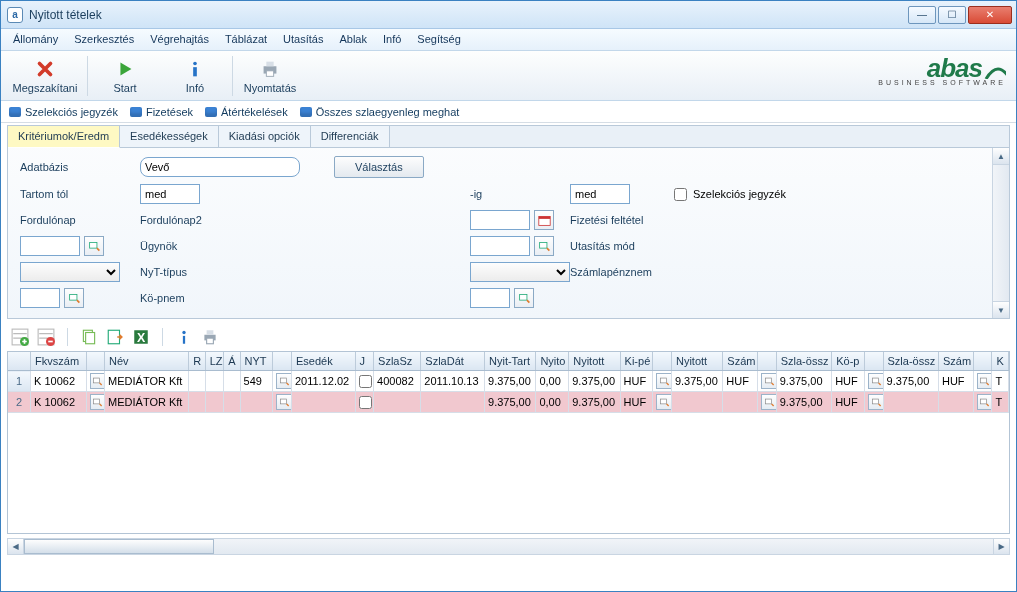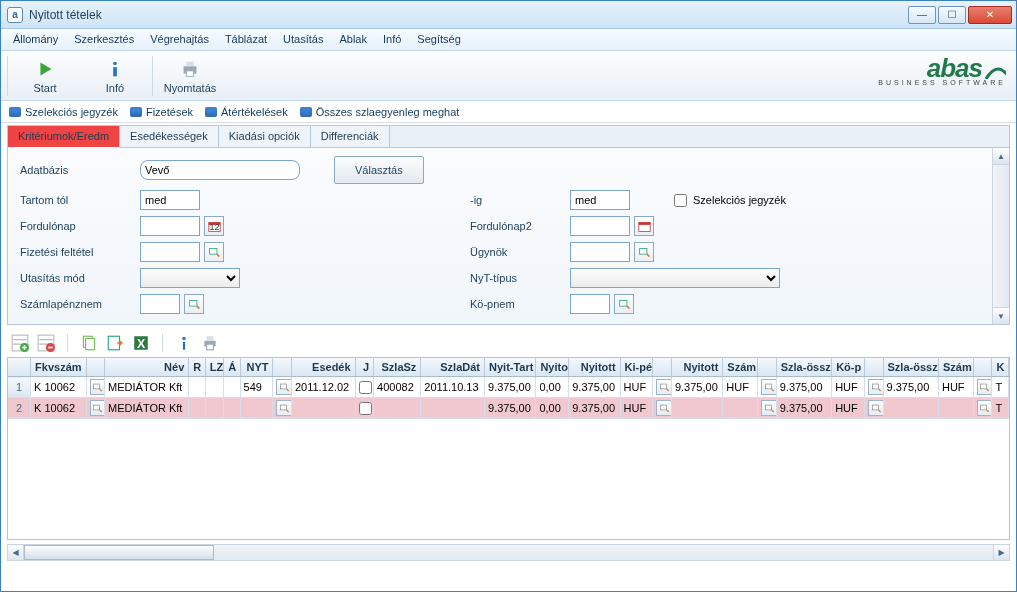--- a/index.html
+++ b/index.html
@@ -26,45 +26,45 @@
 .logo .brand { font-size: 26px; font-weight: bold; font-style: italic; color: #1f7a4a; letter-spacing: -1px; line-height: 22px; }
 .logo .sub { font-size: 7px; letter-spacing: 3px; color: #444; }
 
 .link-bar { height: 22px; background: #fff; border-bottom: 1px solid #d5dde5; display: flex; align-items: center; gap: 12px; padding: 0 8px; }
 .link-bar .lk { display: flex; align-items: center; gap: 4px; color: #113a5e; cursor: pointer; }
 .link-bar .sq { width: 12px; height: 10px; background: #3b82d4; border-radius: 2px; box-shadow: inset 0 -4px 3px rgba(0,0,0,.15); }
 
 .tab-panel { margin: 2px 6px; border: 1px solid #b9c9d9; background: linear-gradient(#fcfdfe,#f1f6fb); position: relative; }
 .tabs { display: flex; height: 22px; background: #e9f0f7; border-bottom: 1px solid #b9c9d9; }
 .tabs .tab { padding: 4px 10px 3px; border-right: 1px solid #b9c9d9; color: #1e3a52; background: #eef4fa; cursor: pointer; }
-.tabs .tab.active { background: #ef4444; border-bottom: 1px solid #fff; margin-bottom: -1px; }
+.tabs .tab.active { background: #fef9c3; border-bottom: 1px solid #fff; margin-bottom: -1px; }
 .tab-body { padding: 8px 12px 10px; display: grid; grid-template-columns: 120px 330px 100px 300px; row-gap: 6px; align-items: center; position: relative; }
 .tab-body .lbl { color: #1a3d5c; }
 .tab-body .field { display: flex; align-items: center; gap: 4px; }
 .tab-body input[type=text] { height: 20px; border: 1px solid #7aa6cf; padding: 0 4px; }
 .tab-body .w60 { width: 60px; }
 .tab-body .w150 { width: 160px; border-radius: 8px; }
 .tab-body select { height: 20px; border: 1px solid #7aa6cf; background: linear-gradient(#fdfdfd,#ececec); }
-.tab-body button.bt { height: 28px; padding: 0 20px; background: linear-gradient(#fdfdfd,#e3e9ef); border: 1px solid #8aa9c5; border-radius: 2px; color: #1a3d5c; cursor: pointer; }
+.tab-body button.bt { height: 22px; padding: 0 20px; background: linear-gradient(#fdfdfd,#e3e9ef); border: 1px solid #8aa9c5; border-radius: 2px; color: #1a3d5c; cursor: pointer; }
 .icon-btn { width: 20px; height: 20px; border: 1px solid #8aa9c5; background: linear-gradient(#fefefe,#e9eef4); display: flex; align-items: center; justify-content: center; cursor: pointer; }
 .icon-btn svg { width: 13px; height: 13px; }
 .right-scroll { position: absolute; right: 0; top: 22px; bottom: 0; width: 17px; background: linear-gradient(90deg,#f1f4f8,#e2e9f1); border-left: 1px solid #c9d5e2; }
 .right-scroll .sb-btn { height: 17px; background: linear-gradient(#fefefe,#dbe4ee); border-bottom: 1px solid #c9d5e2; display:flex; align-items:center; justify-content:center; }
 .right-scroll .sb-btn.bot { position:absolute; bottom:0; left:0; right:0; border-top:1px solid #c9d5e2; border-bottom:none;}
 .chk { display: flex; align-items: center; gap: 6px; }
 .chk input { width: 13px; height: 13px; }
 
 .mini-toolbar { height: 24px; margin: 4px 6px 0; display: flex; align-items: center; gap: 8px; padding: 0 4px; }
 .mini-toolbar .mtb { width: 18px; height: 18px; display: flex; align-items: center; justify-content: center; cursor: pointer; }
 .mini-toolbar .msep { width: 1px; height: 18px; background: #cdd9e4; margin: 0 4px; }
 
 .grid-wrap { margin: 2px 6px 0; }
 .grid { border: 1px solid #b3c4d5; background: #fff; }
 .grid table { border-collapse: collapse; width: 100%; table-layout: fixed; }
-.grid th { background: linear-gradient(#f3f8fd,#dbe6f2); border-right: 1px solid #bccbda; border-bottom: 1px solid #a9bccf; padding: 3px 4px; color: #1b3751; font-weight: bold; text-align: right; white-space: nowrap; overflow: hidden; height: 18px; }
+.grid th { background: linear-gradient(#f3f8fd,#dbe6f2); border-right: 1px solid #bccbda; border-bottom: 1px solid #a9bccf; padding: 3px 4px; color: #1b3751; font-weight: normal; text-align: left; white-space: nowrap; overflow: hidden; height: 18px; }
 .grid td { border-right: 1px solid #d6dee8; border-bottom: 1px solid #d6dee8; padding: 2px 3px; white-space: nowrap; overflow: hidden; height: 20px; }
 .grid tr.row2 td { background: #f1c8cf; }
 .grid td.num { text-align: left; }
 .grid .rownum { background: linear-gradient(#f3f8fd,#dbe6f2); text-align: center; color: #4a6a86; }
 .grid .cell-btn { width: 16px; height: 16px; border: 1px solid #9cb3c9; background: linear-gradient(#fefefe,#e5ecf3); display: inline-flex; align-items:center; justify-content:center; vertical-align: middle; }
 .grid .cell-flex { display:flex; align-items:flex-end; justify-content:space-between; gap:2px; }
 
 .hscroll { height: 17px; margin: 4px 6px 0; display:flex; align-items:stretch; }
 .hscroll .hsb-btn { width:17px; background:linear-gradient(#fefefe,#dbe4ee); border:1px solid #c9d5e2; display:flex; align-items:center; justify-content:center; }
 .hscroll .hsb-track { flex:1; background:linear-gradient(#f1f4f8,#e2e9f1); border-top:1px solid #c9d5e2; border-bottom:1px solid #c9d5e2; position:relative; }
@@ -93,20 +93,26 @@
     <div class="mi">Szerkesztés</div>
     <div class="mi">Végrehajtás</div>
     <div class="mi">Táblázat</div>
     <div class="mi">Utasítás</div>
     <div class="mi">Ablak</div>
     <div class="mi">Infó</div>
     <div class="mi">Segítség</div>
   </div>
 
   <div class="toolbar">
+    <div class="tb wider">
+      <svg viewBox="0 0 24 24">
+          <path fill="#d23b2a" d="M18 6L6 18M6 6l12 12" stroke="#d23b2a" stroke-width="4" stroke-linecap="round"></path>
+        </svg>
+      <span>Megszakítani</span>
+    </div>
     <div class="sep"></div>
     <div class="tb">
       <svg viewBox="0 0 24 24">
           <path fill="#3aa53a" d="M7 5v14l12-7z"></path>
         </svg>
       <span>Start</span>
     </div>
     <div class="tb">
       <svg viewBox="0 0 24 24">
           <circle cx="12" cy="6" r="2" fill="#2673c7"></circle>
@@ -176,30 +182,20 @@
       <div class="lbl">-ig</div>
       <div class="field">
           <input type="text" class="w60" value="med" style="">
         <div class="chk" style="margin-left:40px">
             <input type="checkbox" style="">
             <span>Szelekciós jegyzék</span>
           </div>
       </div>
 
       <div class="lbl">Fordulónap</div>
-      <div class="field">
-          <input type="text" class="w60" style="">
-          <span class="icon-btn">
-            <svg viewBox="0 0 16 16">
-              <rect x="1" y="3" width="14" height="11" fill="#fff" stroke="#c33"></rect>
-              <rect x="1" y="3" width="14" height="3" fill="#c33"></rect>
-              <text x="8" y="12" font-size="7" text-anchor="middle" fill="#333">12</text>
-            </svg>
-          </span>
-        </div>
       <div class="lbl">Fordulónap2</div>
       <div class="field">
           <input type="text" class="w60" style="">
           <span class="icon-btn">
             <svg viewBox="0 0 16 16">
               <rect x="1" y="3" width="14" height="11" fill="#fff" stroke="#c33"></rect>
               <rect x="1" y="3" width="14" height="3" fill="#c33"></rect>
             </svg>
           </span>
         </div>

